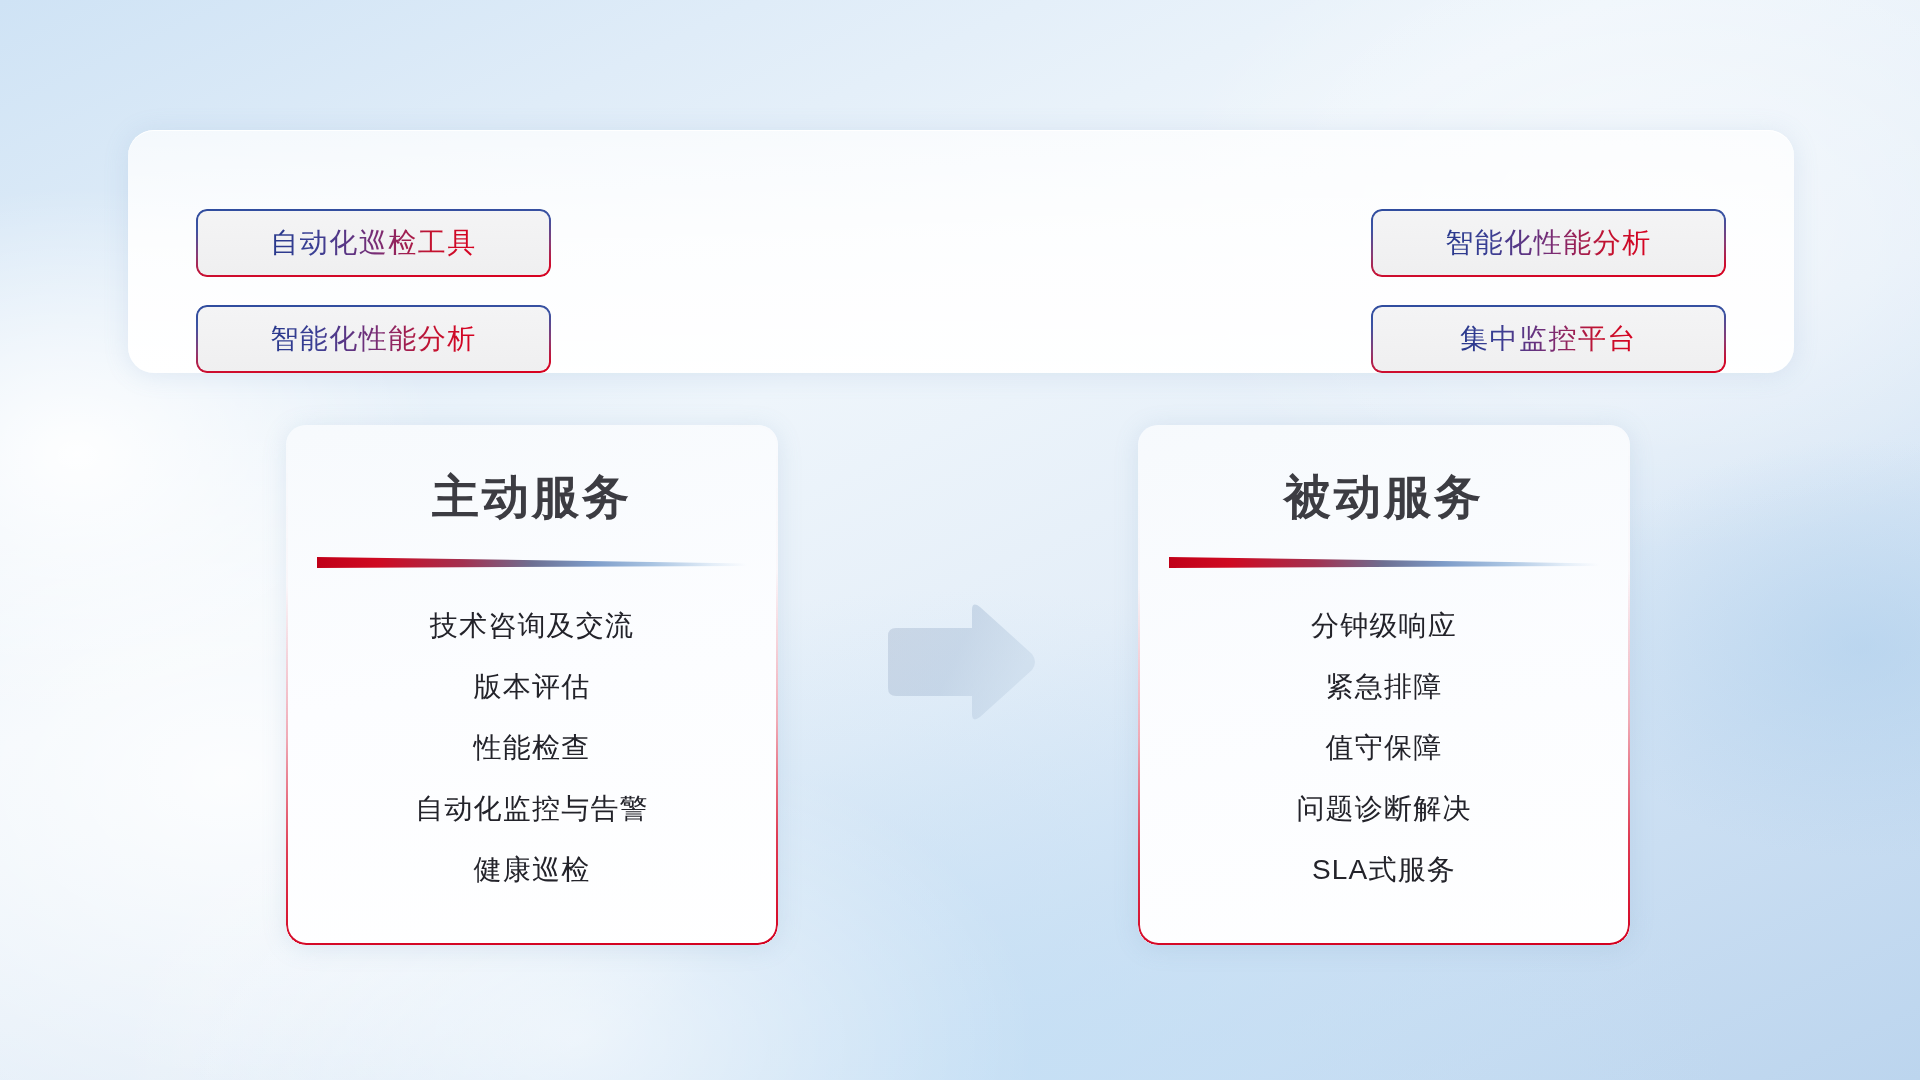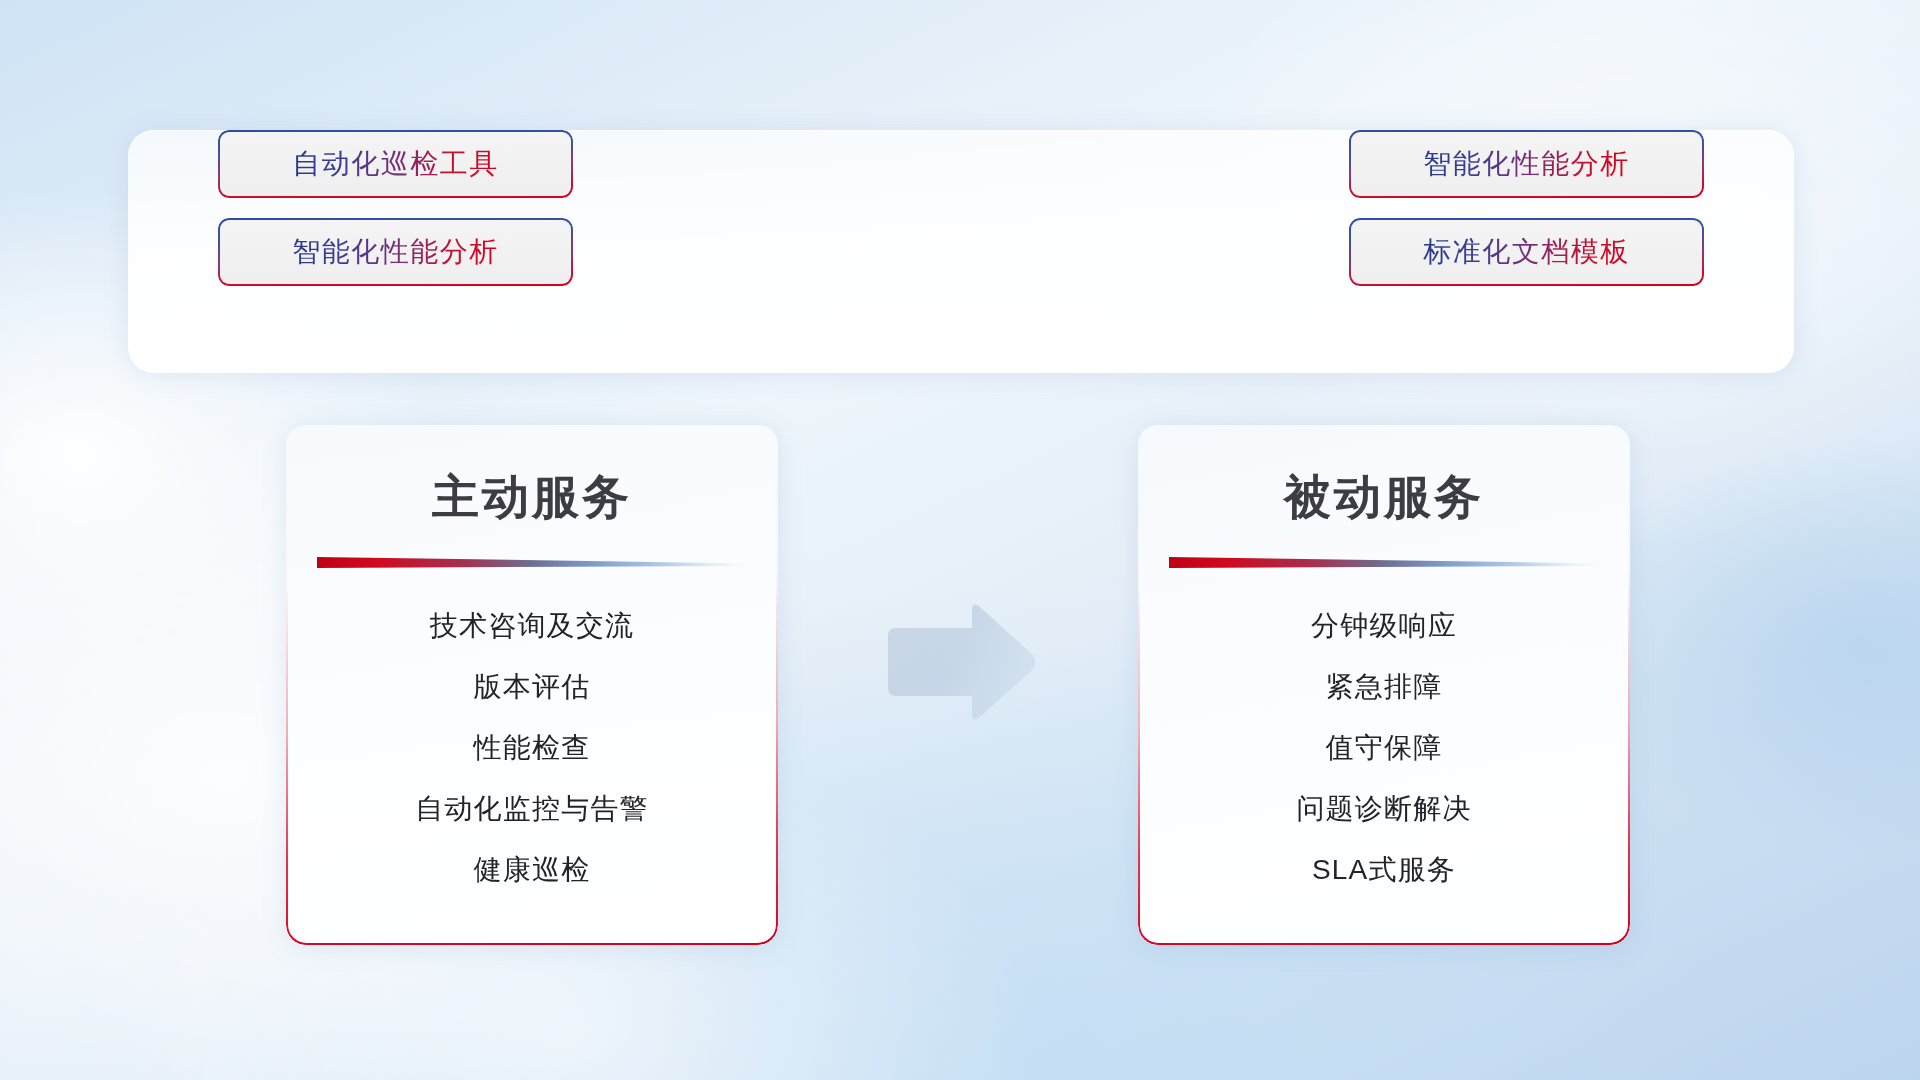--- a/index.html
+++ b/index.html
@@ -38,23 +38,23 @@
     position: absolute;
     left: 128px;
     top: 130px;
     width: 1666px;
     height: 243px;
     border-radius: 26px;
     background: linear-gradient(180deg, rgba(255,255,255,0.72) 0%, rgba(255,255,255,0.90) 45%, rgba(255,255,255,0.98) 100%);
     box-shadow: 0 2px 26px rgba(110,150,190,0.16), inset 0 1px 0 rgba(255,255,255,0.9);
     display: flex;
     flex-direction: column;
-    justify-content: flex-start;
-    padding: 0 90px;
-    gap: 20px;
+    justify-content: flex-end;
+    padding: 0 68px;
+    gap: 28px;
   }
   .tag-row {
     display: flex;
     justify-content: space-between;
   }
   .tag-box {
     position: relative;
     width: 355px;
     height: 68px;
     border-radius: 11px;
@@ -185,21 +185,21 @@
       <div class="tag-box">
         <span class="tag-label">智能化性能分析</span>
       </div>
     </div>
 
     <div class="tag-row">
       <div class="tag-box">
         <span class="tag-label">智能化性能分析</span>
       </div>
       <div class="tag-box">
-        <span class="tag-label">标准化文档模板</span>
+        <span class="tag-label">集中监控平台</span>
       </div>
     </div>
 
   </div>
 
   <div class="card left">
     <div class="card-title">主动服务</div>
     <div class="divider">
         <span></span>
       </div>

